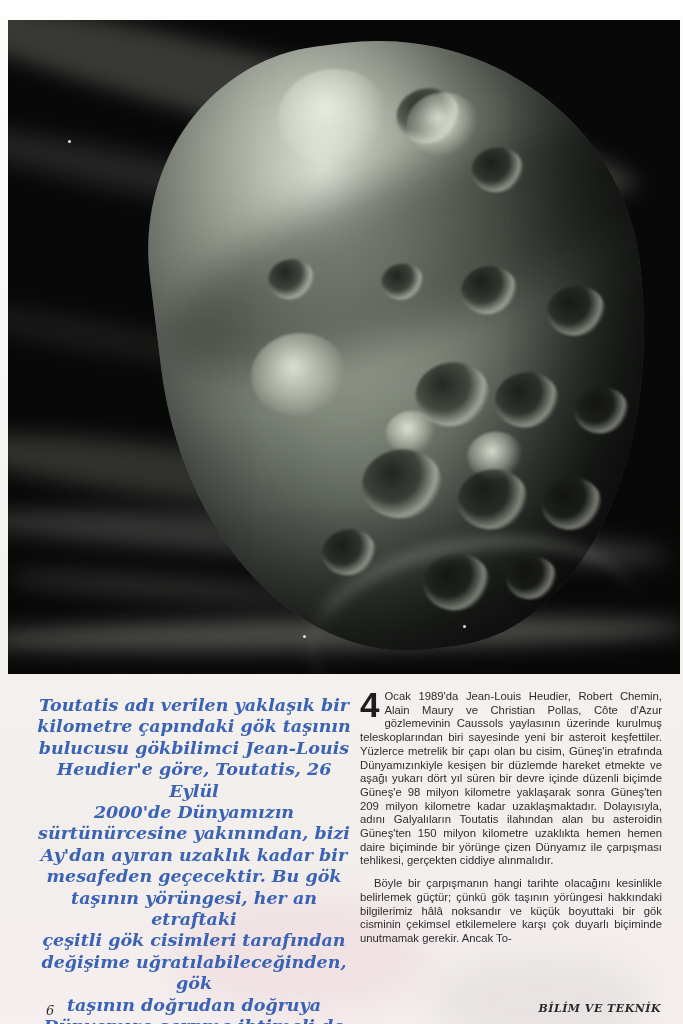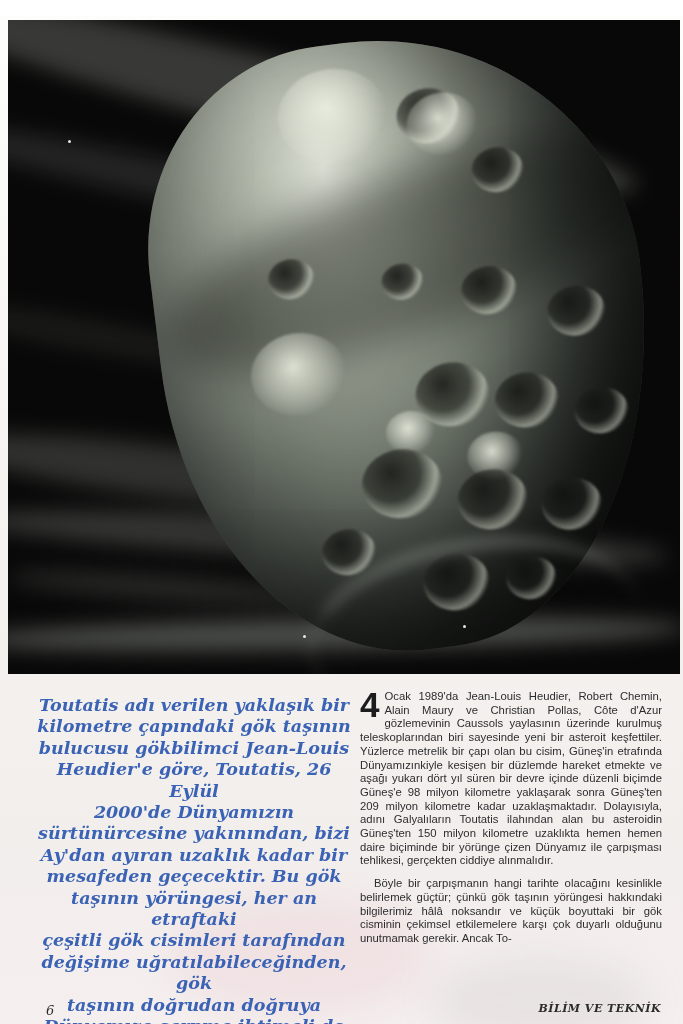--- a/index.html
+++ b/index.html
@@ -151,19 +151,19 @@
 mesafeden geçecektir. Bu gök
 taşının yörüngesi, her an etraftaki
 çeşitli gök cisimleri tarafından
 değişime uğratılabileceğinden, gök
 taşının doğrudan doğruya
 Dünyamıza çarpma ihtimali de
 göz ardı edilmemelidir.</div>
 
   <div class="body-col">
     <p><span class="dropcap">4</span><span>Ocak 1989'da Jean-Louis Heudier, Robert Chemin, Alain Maury ve Christian Pollas, Côte d'Azur gözlemevinin Caussols yaylasının üzerinde kurulmuş teleskoplarından biri sayesinde yeni bir asteroit keşfettiler. Yüzlerce metrelik bir çapı olan bu cisim, Güneş'in etrafında Dünyamızınkiyle kesişen bir düzlemde hareket etmekte ve aşağı yukarı dört yıl süren bir devre içinde düzenli biçimde Güneş'e 98 milyon kilometre yaklaşarak sonra Güneş'ten 209 milyon kilometre kadar uzaklaşmaktadır. Dolayısıyla, adını Galyalıların Toutatis ilahından alan bu asteroidin Güneş'ten 150 milyon kilometre uzaklıkta hemen hemen daire biçiminde bir yörünge çizen Dünyamız ile çarpışması tehlikesi, gerçekten ciddiye alınmalıdır.</span></p>
-    <p>Böyle bir çarpışmanın hangi tarihte olacağını kesinlikle belirlemek güçtür; çünkü gök taşının yörüngesi hakkındaki bilgilerimiz hâlâ noksandır ve küçük boyuttaki bir gök cisminin çekimsel etkilemelere karşı çok duyarlı olduğunu unutmamak gerekir. Ancak To-</p>
+    <p>Böyle bir çarpışmanın hangi tarihte olacağını kesinlikle belirlemek güçtür; çünkü gök taşının yörüngesi hakkındaki bilgilerimiz hâlâ noksandır ve küçük boyuttaki bir gök cisminin çekimsel etkilemelere karşı çok duyarlı biçiminde unutmamak gerekir. Ancak To-</p>
   </div>
 
   <div class="footer-num">6</div>
   <div class="footer-title">BİLİM VE TEKNİK</div>
 
 </div>
 
 </body></html>

